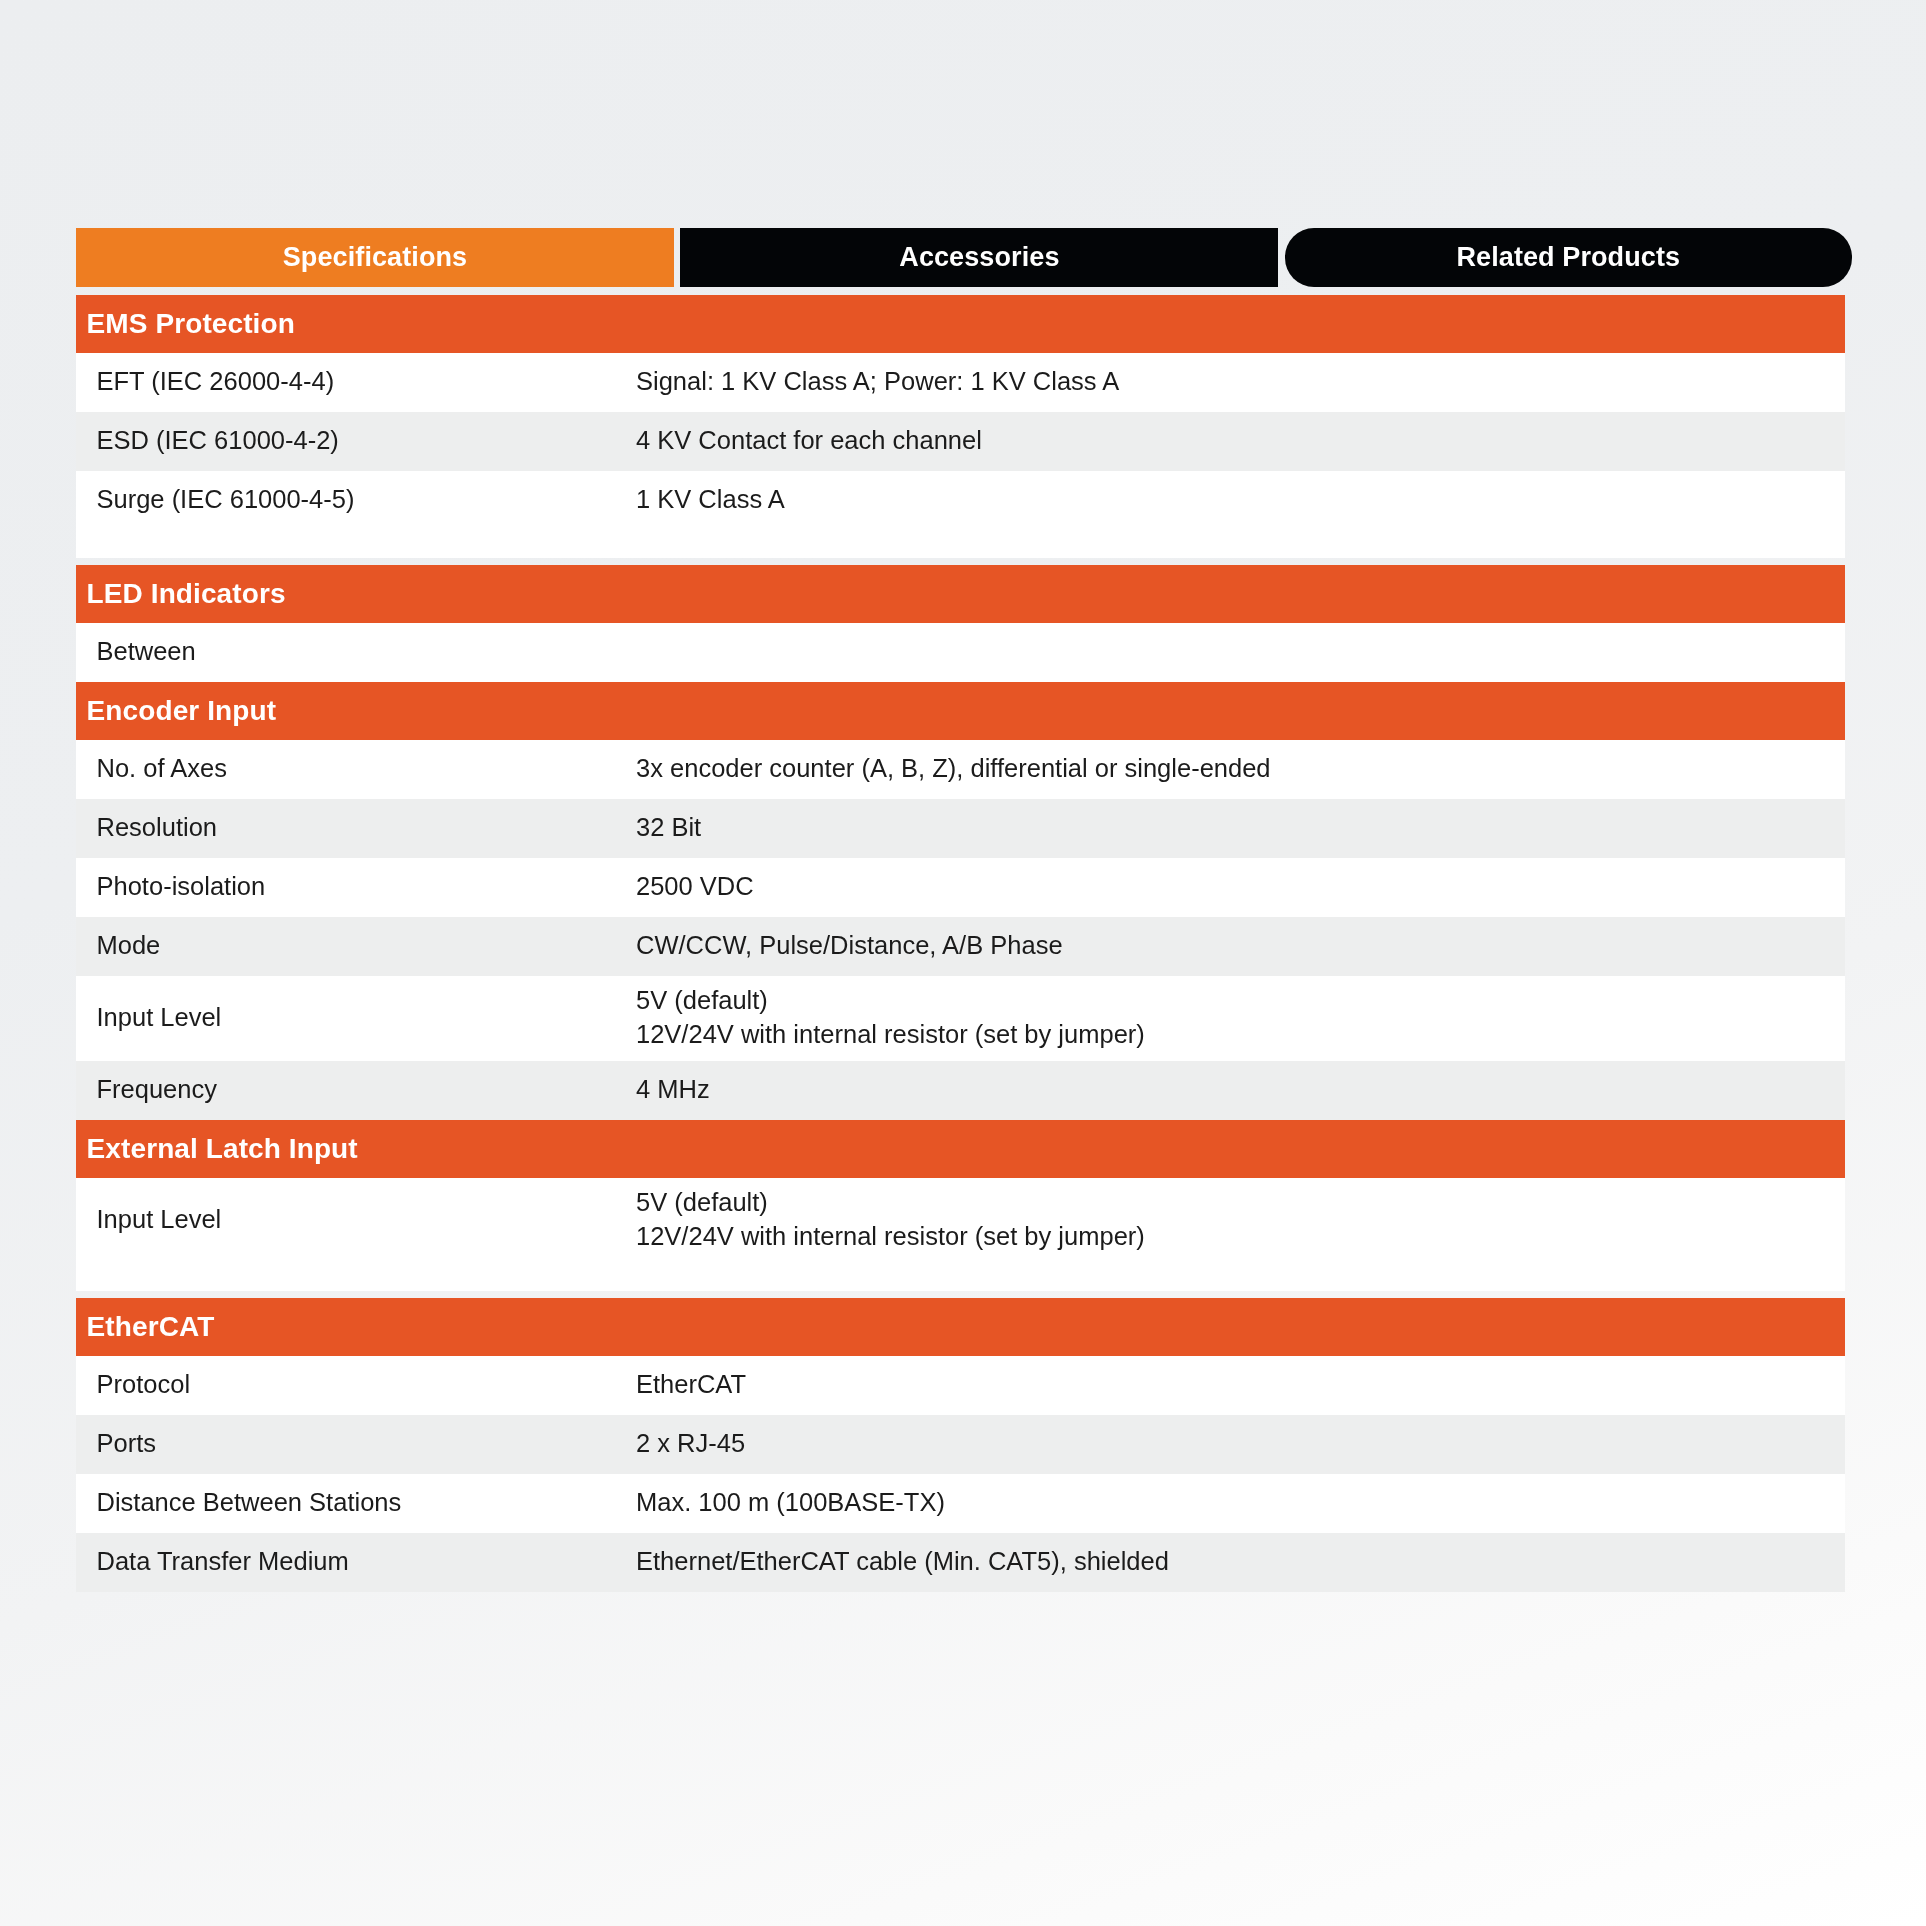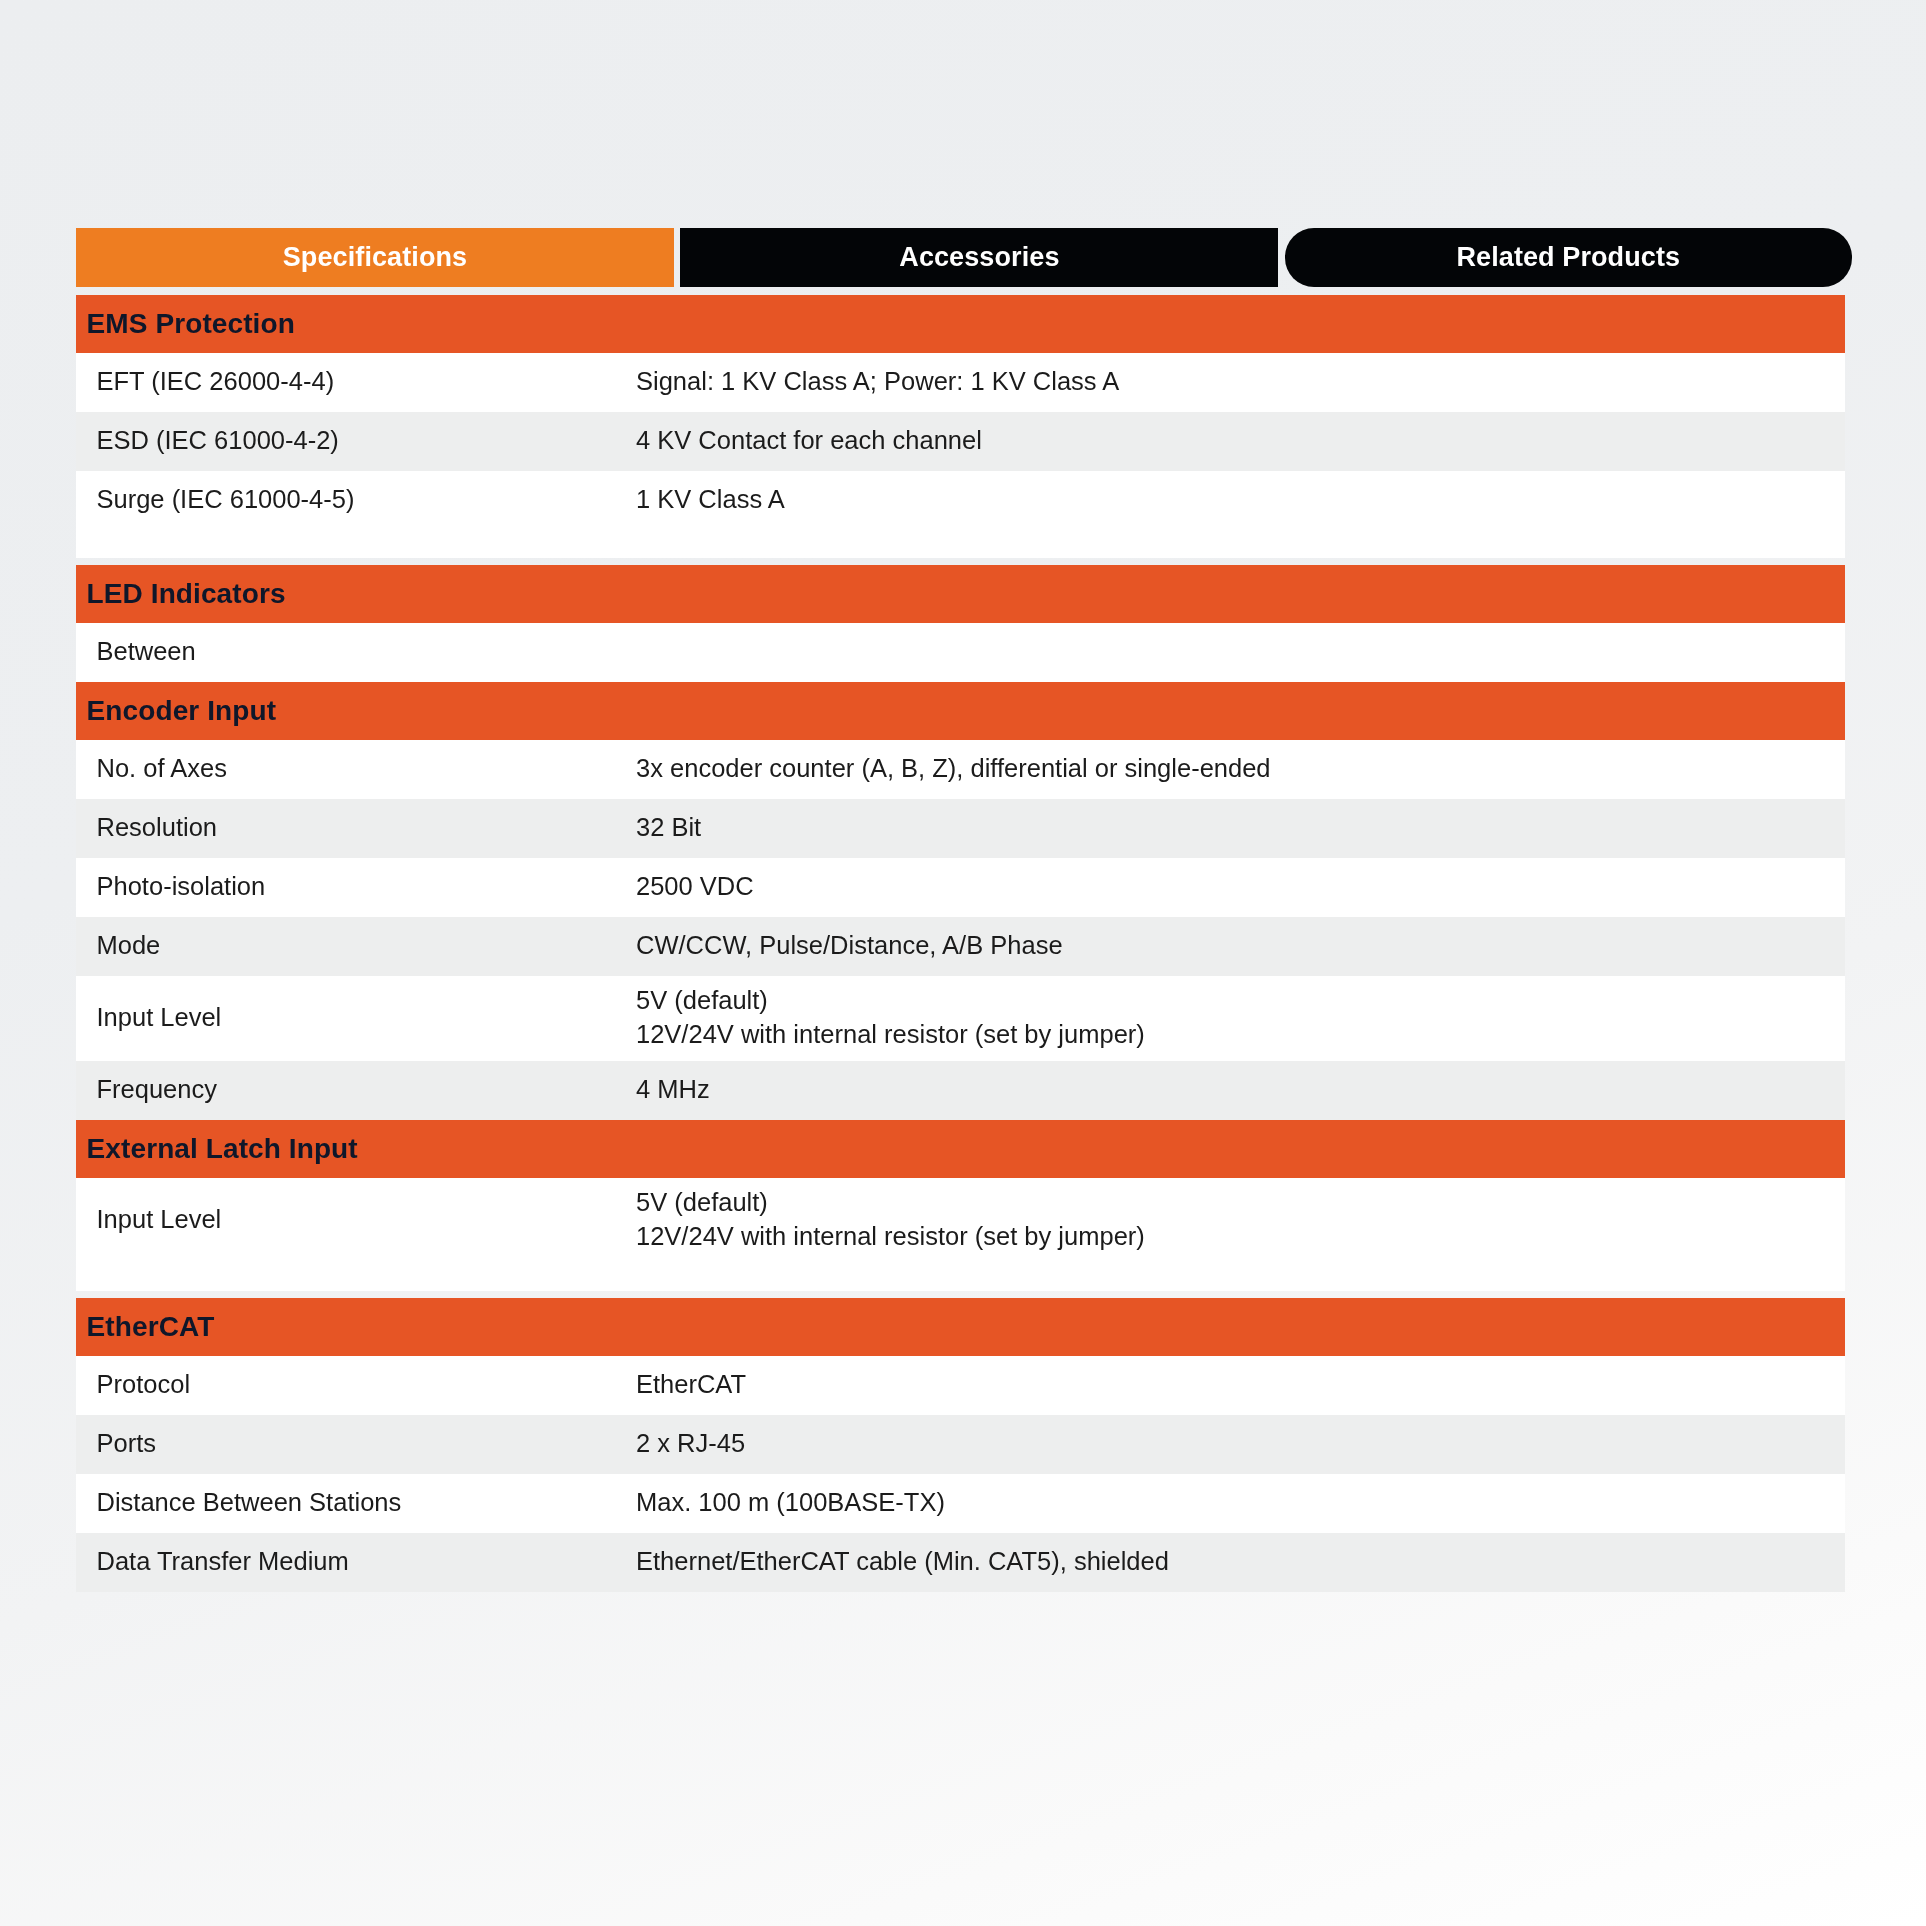--- a/index.html
+++ b/index.html
@@ -58,21 +58,21 @@
   .tab-2 { width: 567px; background: #030507; border-radius: 29px; }
 
   
   .spec-table {
     width: 100%;
     margin-top: 7.8px;
   }
 
   .section-head {
     background: #e65525;
-    color: #0f172a;
+    color: #ffffff;
     font-size: 28px;
     font-weight: 600;
     height: 58px;
     display: flex;
     align-items: center;
     padding-left: 10.6px;
     letter-spacing: 0.1px;
   }
 
   .spec-row {

